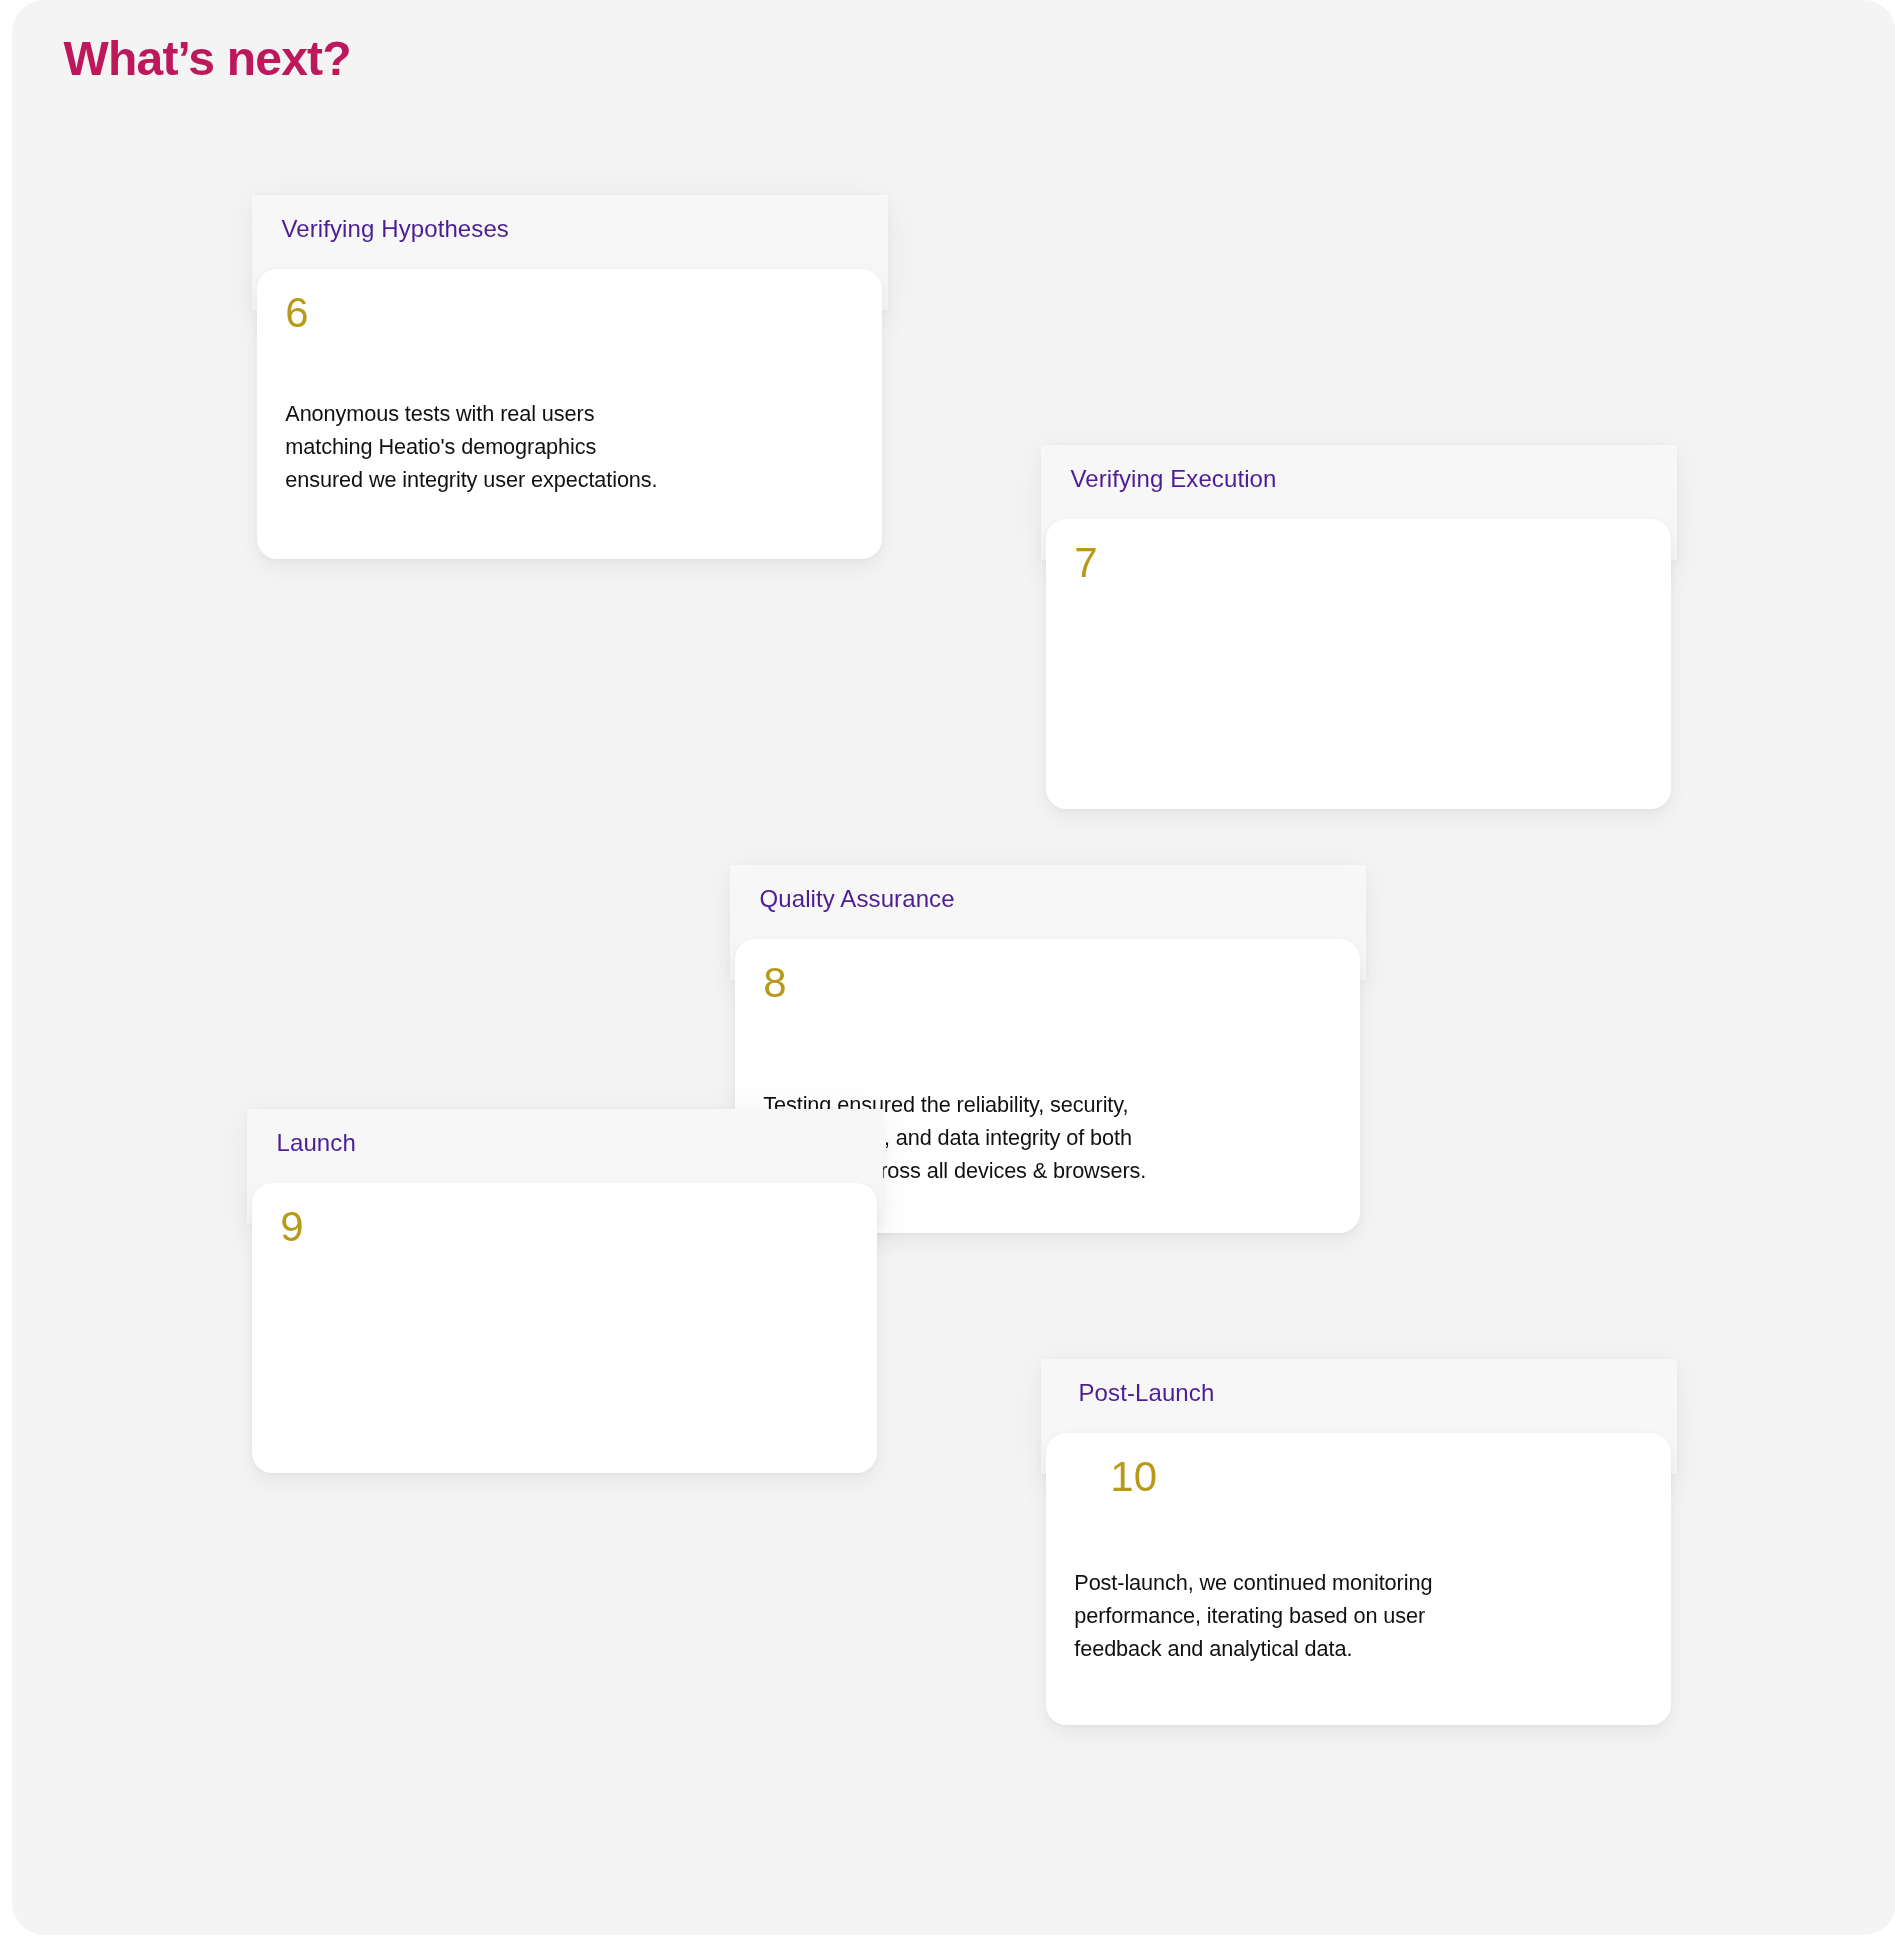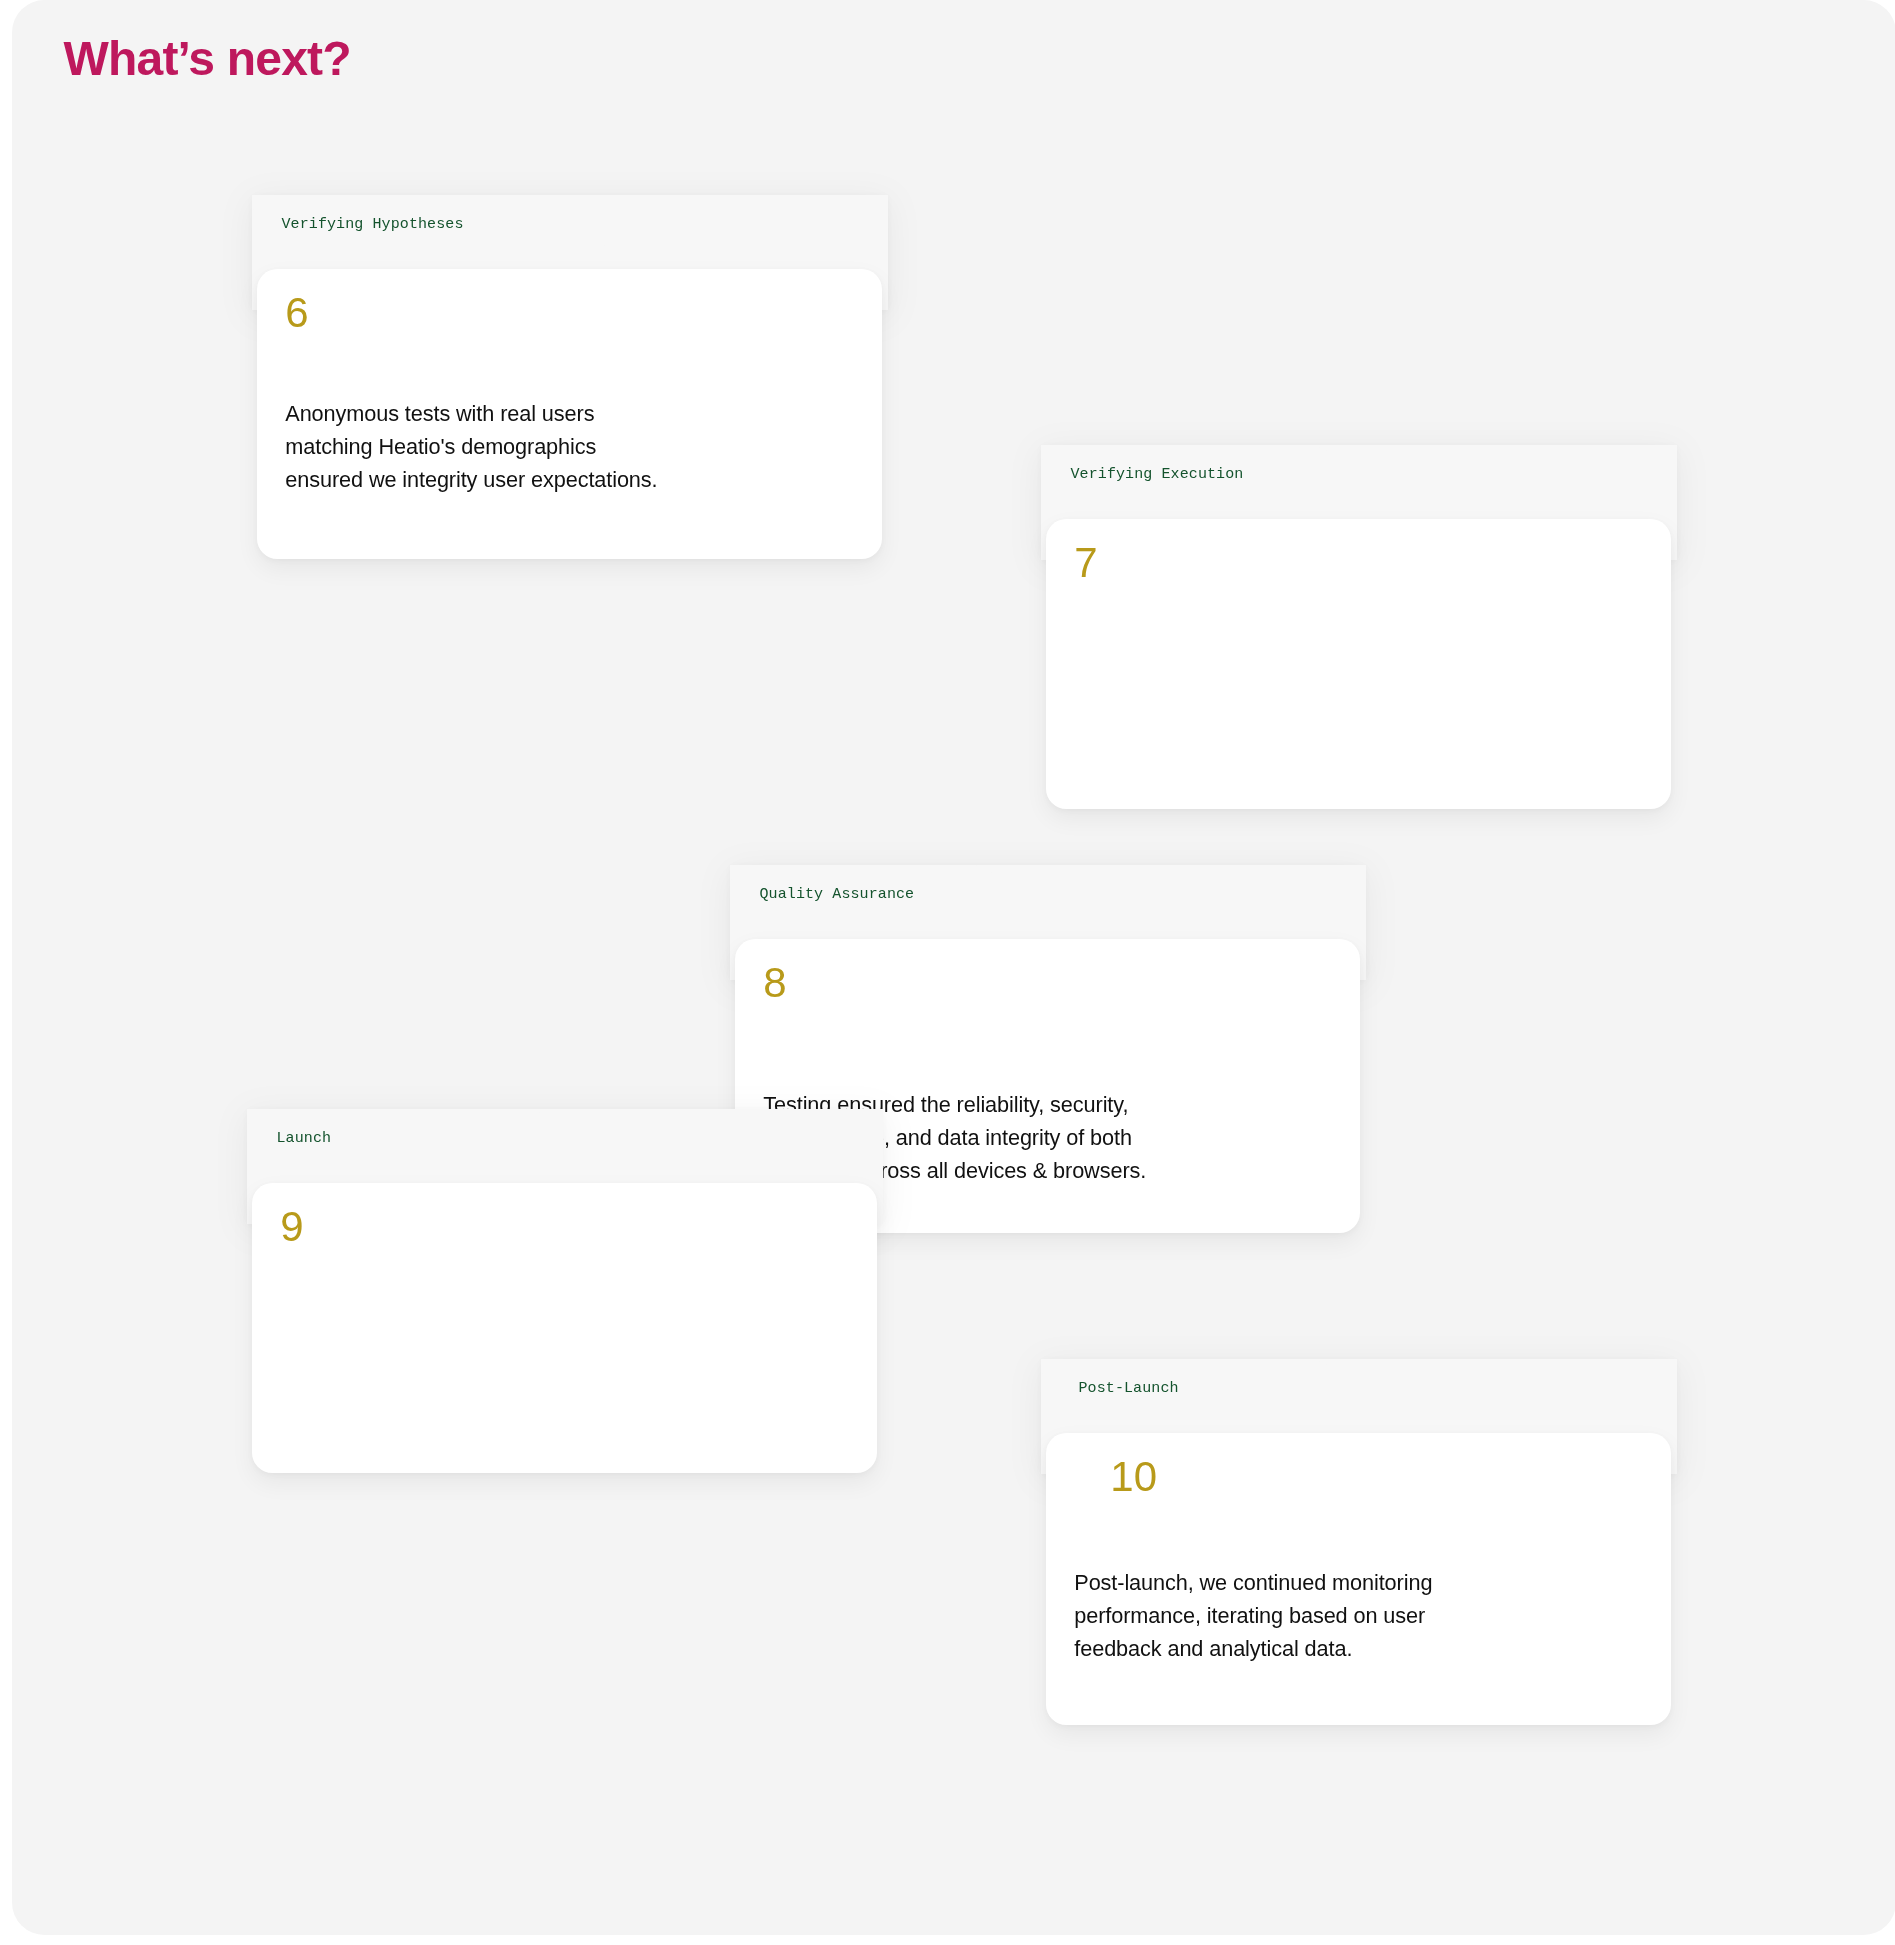--- a/index.html
+++ b/index.html
@@ -54,27 +54,26 @@
     background: #f7f7f7;
     filter: drop-shadow(0 6.8px 17.6px rgba(0,0,0,0.055))
             drop-shadow(0 1.4px 4.1px rgba(0,0,0,0.035));
   }
   .folder-back .tab-shape {
     display: block;
   }
 
   .folder-label {
     position: absolute;
-    font-size: 15px;
+    font-size: 24px;
     font-weight: 400;
-    color: #14532d;
+    color: #4c1d95;
     letter-spacing: 0.1px;
     white-space: nowrap;
     line-height: 1;
-    font-family: Liberation Mono, monospace;
   }
 
   
   .folder-card {
     position: absolute;
     background: #ffffff;
     border-radius: 20.3px;
     box-shadow: 0 9.5px 23px rgba(0,0,0,0.055),
                 0 2px 6.1px rgba(0,0,0,0.035);
     overflow: hidden;

